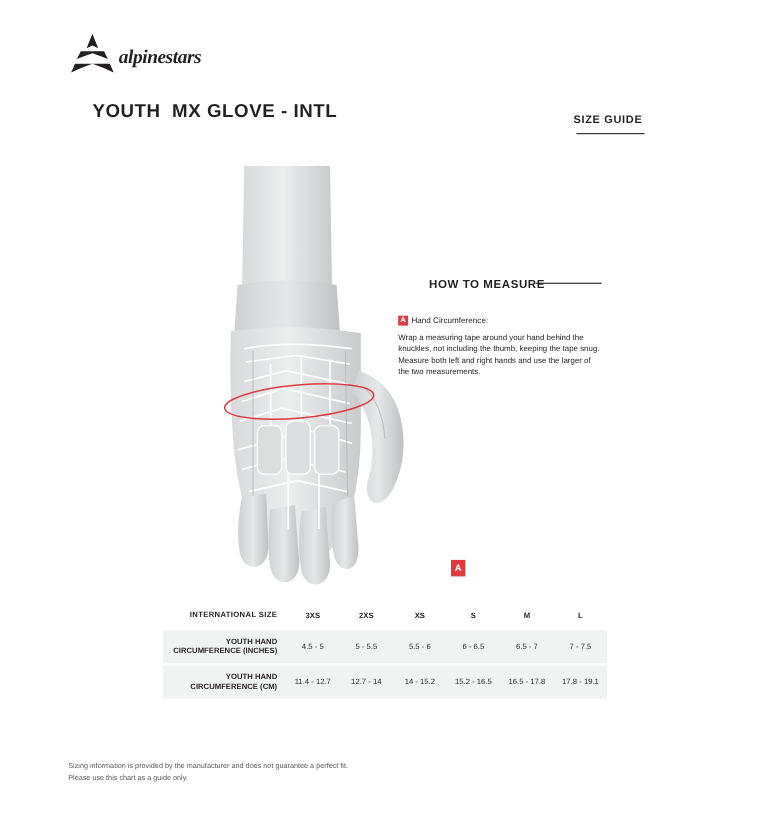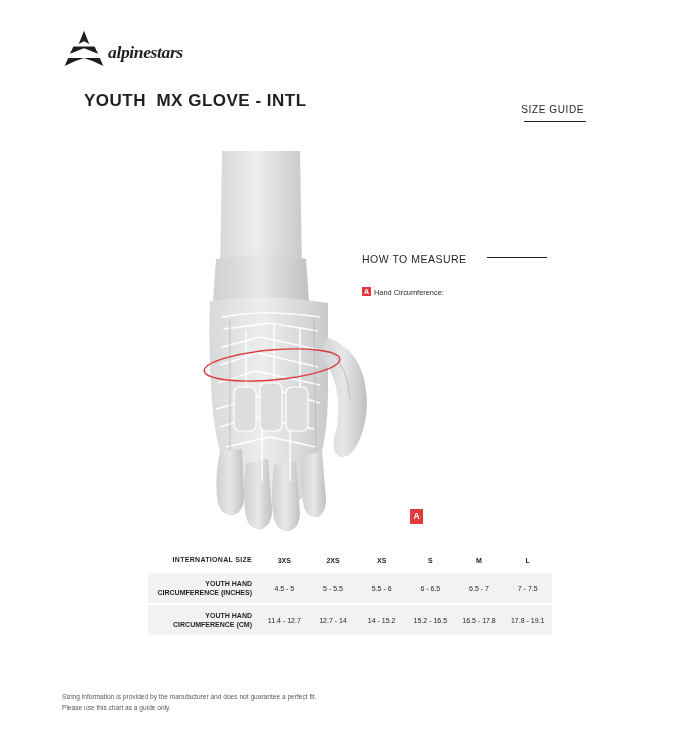--- a/index.html
+++ b/index.html
@@ -50,21 +50,21 @@
     font-weight: bold;
     letter-spacing: 0.5px;
     color: #231f20;
     white-space: pre;
   }
   .size-guide {
     position: absolute;
     right: 60px;
     top: 103px;
     font-size: 10px;
-    font-weight: normal;
+    font-weight: bold;
     letter-spacing: 0.6px;
     color: #231f20;
   }
   .size-guide-rule {
     position: absolute;
     right: 58px;
     top: 120px;
     width: 62px;
     height: 1px;
     background: #231f20;
@@ -72,24 +72,25 @@
 
   
   .howto {
     position: absolute;
     left: 362px;
     top: 248px;
     width: 195px;
   }
   .howto-title {
     font-size: 10.5px;
-    font-weight: normal;
+    font-weight: bold;
     letter-spacing: 0.5px;
     color: #231f20;
     display: inline-block;
+    margin-left: 28px;
   }
   .howto-rule {
     position: absolute;
     left: 125px;
     top: 8px;
     width: 60px;
     height: 1px;
     background: #231f20;
   }
   .howto-body {
@@ -292,20 +293,21 @@
     <div class="badge-a">A</div>
   </div>
 
   <div class="howto">
     <span class="howto-title">HOW TO MEASURE</span>
     <div class="howto-rule"></div>
     <div class="howto-body">
       <div>
         <span class="marker-a">A</span><span class="howto-heading">Hand Circumference:</span>
       </div>
+      <div class="howto-text">Wrap a measuring tape around your hand behind the knuckles, not including the thumb, keeping the tape snug. Measure both left and right hands and use the larger of the two measurements.</div>
     </div>
   </div>
 
   <div class="table">
 
     <div class="row row-head">
       <div class="lbl lbl-head">INTERNATIONAL SIZE</div>
       <div class="cell cell-head">3XS</div>
       <div class="cell cell-head">2XS</div>
       <div class="cell cell-head">XS</div>

